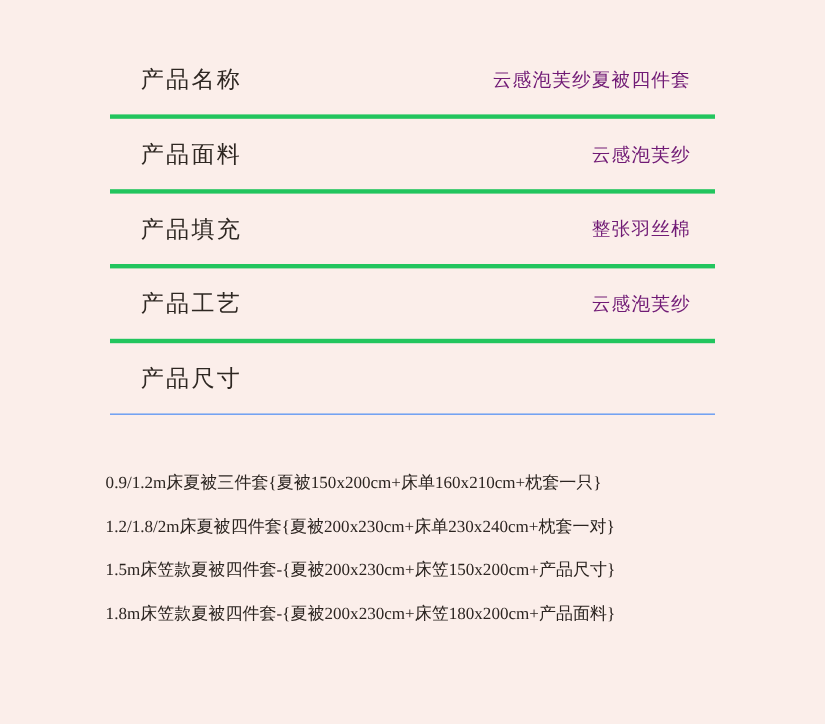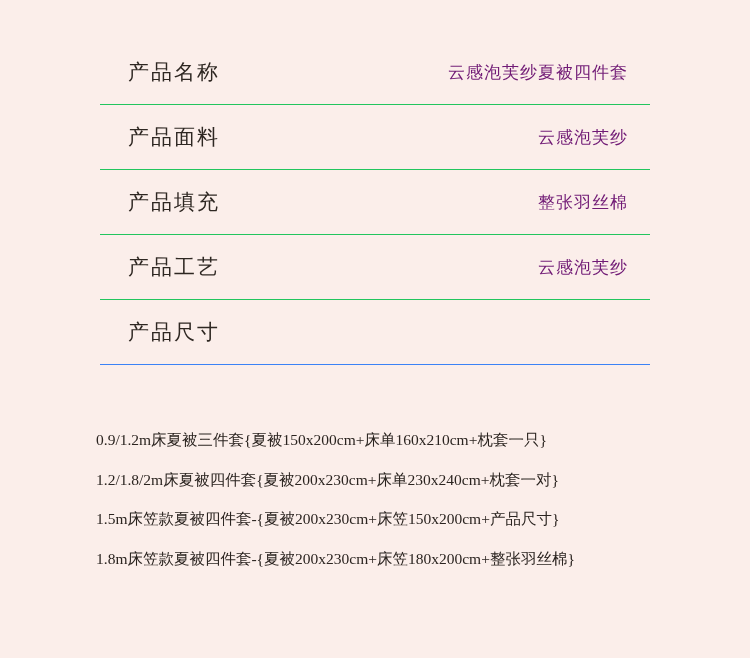--- a/index.html
+++ b/index.html
@@ -22,21 +22,21 @@
   }
   .spec-table {
     position: absolute;
     left: 100px;
     top: 40px;
     width: 550px;
   }
   .spec-row {
     position: relative;
     height: 64px;
-    border-bottom: 1px solid #22c55e;
+    border-bottom: 4px solid #22c55e;
     display: flex;
     align-items: center;
     justify-content: space-between;
   }
   .spec-row:last-child {
     border-bottom: 1px solid #3b82f6;
   }
   .spec-label {
     font-size: 21px;
     color: #2e2722;
@@ -99,16 +99,16 @@
       <span class="spec-label">产品尺寸</span>
       <span class="spec-value"></span>
     </div>
 
   </div>
 
   <div class="sizes">
     <div class="size-line">0.9/1.2m床夏被三件套{夏被150x200cm+床单160x210cm+枕套一只}</div>
     <div class="size-line">1.2/1.8/2m床夏被四件套{夏被200x230cm+床单230x240cm+枕套一对}</div>
     <div class="size-line">1.5m床笠款夏被四件套-{夏被200x230cm+床笠150x200cm+产品尺寸}</div>
-    <div class="size-line">1.8m床笠款夏被四件套-{夏被200x230cm+床笠180x200cm+整张羽丝棉}</div>
+    <div class="size-line">1.8m床笠款夏被四件套-{夏被200x230cm+床笠180x200cm+产品面料}</div>
   </div>
 
 </div>
 
 </body></html>

